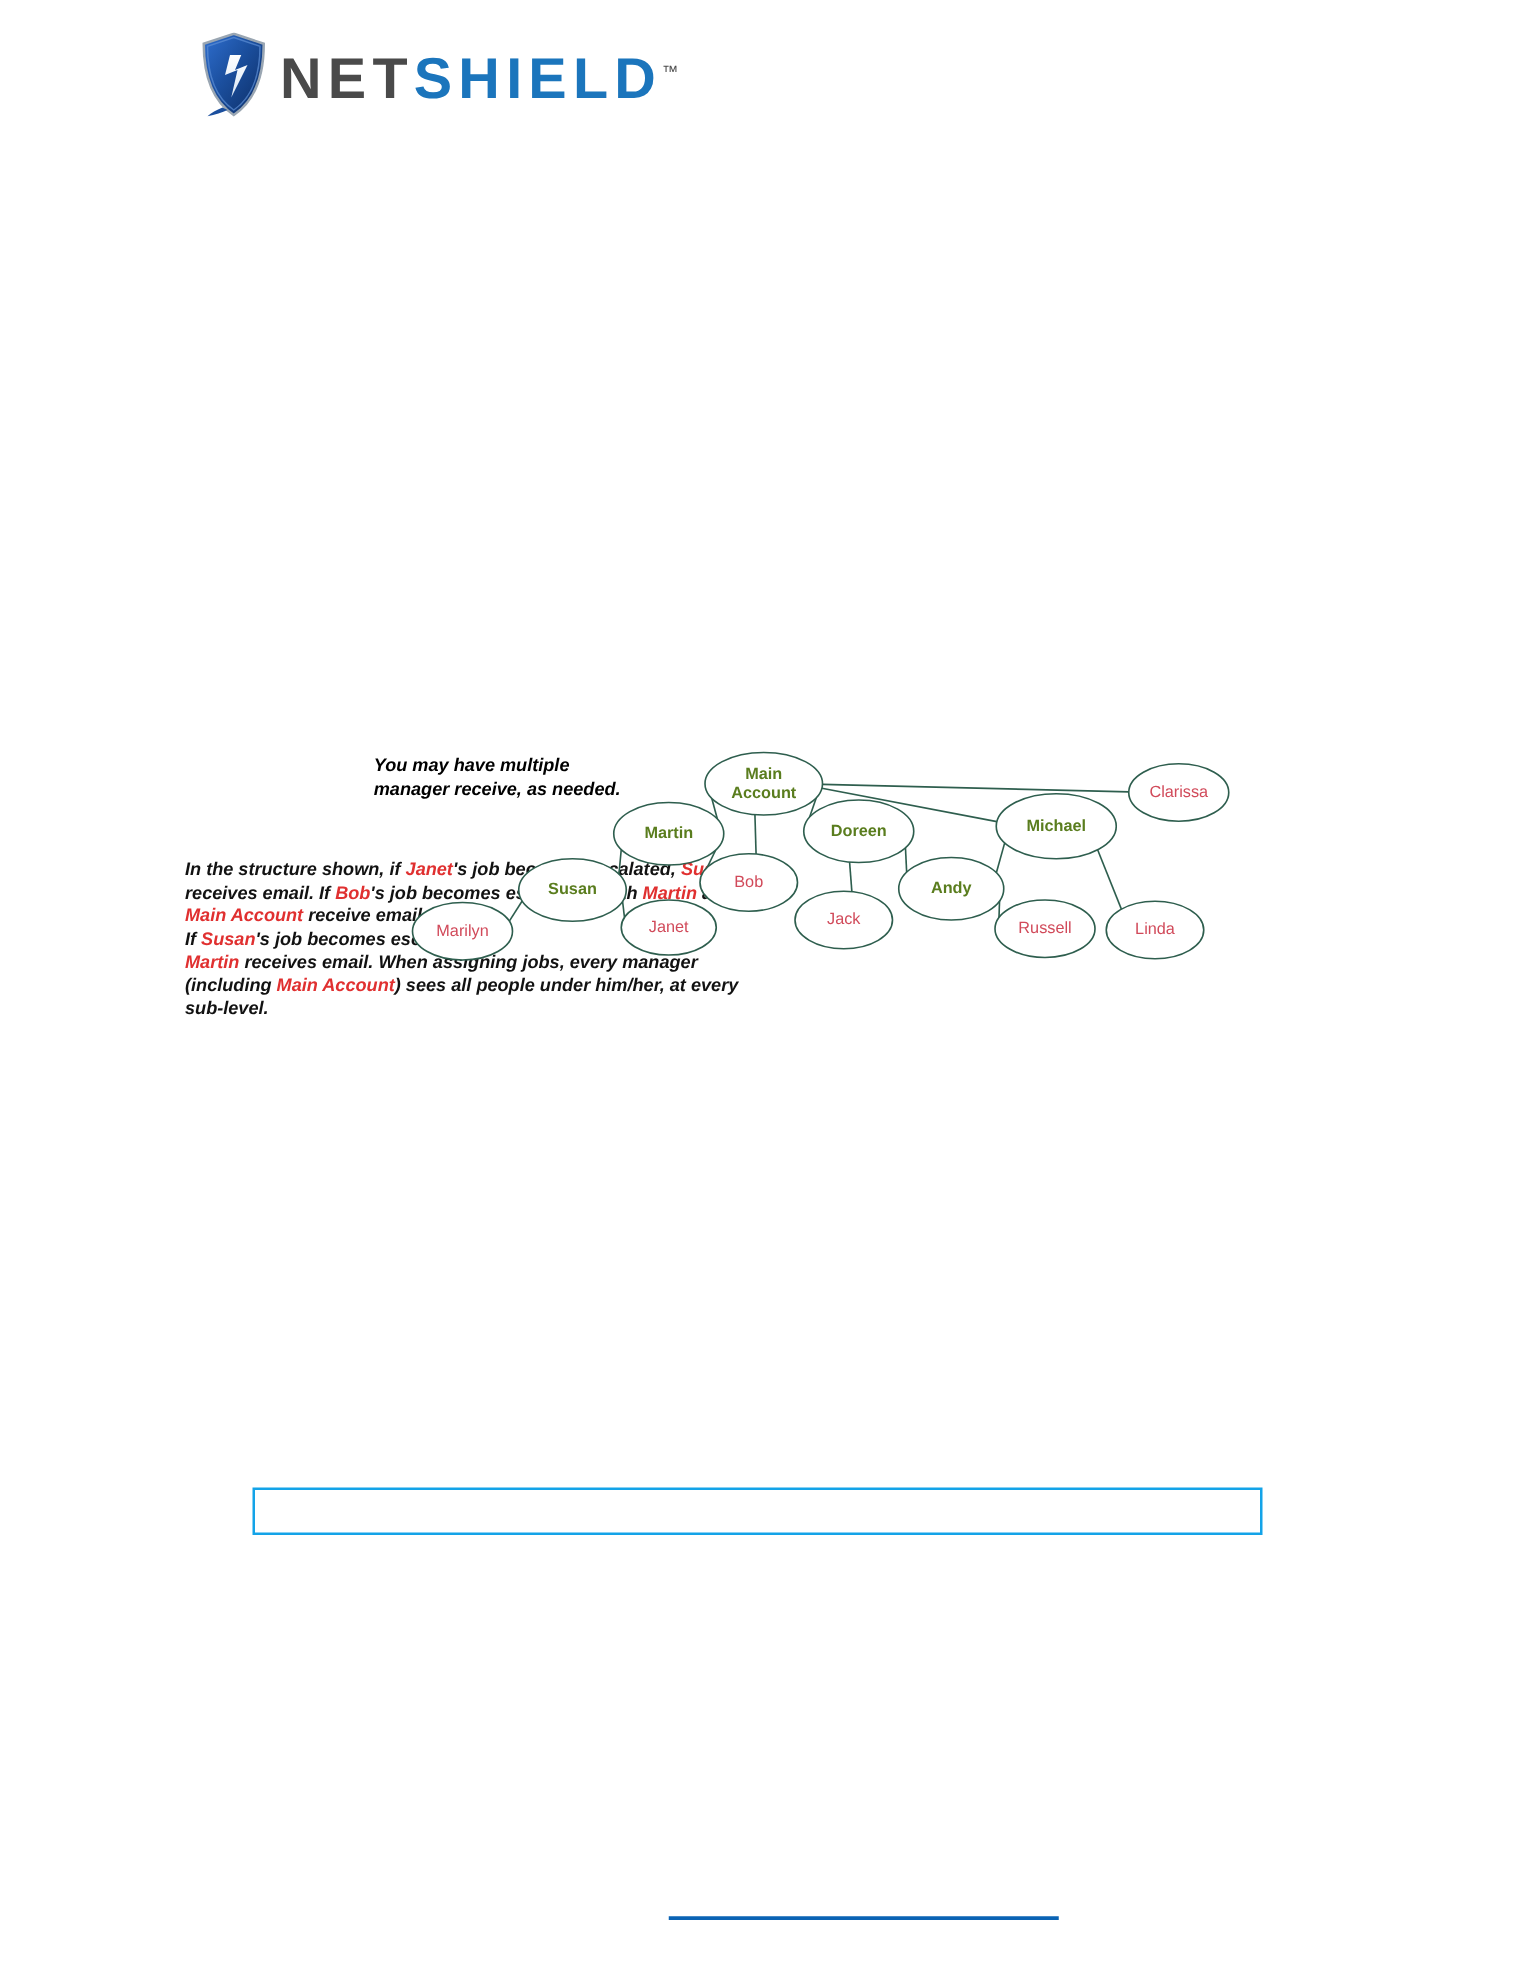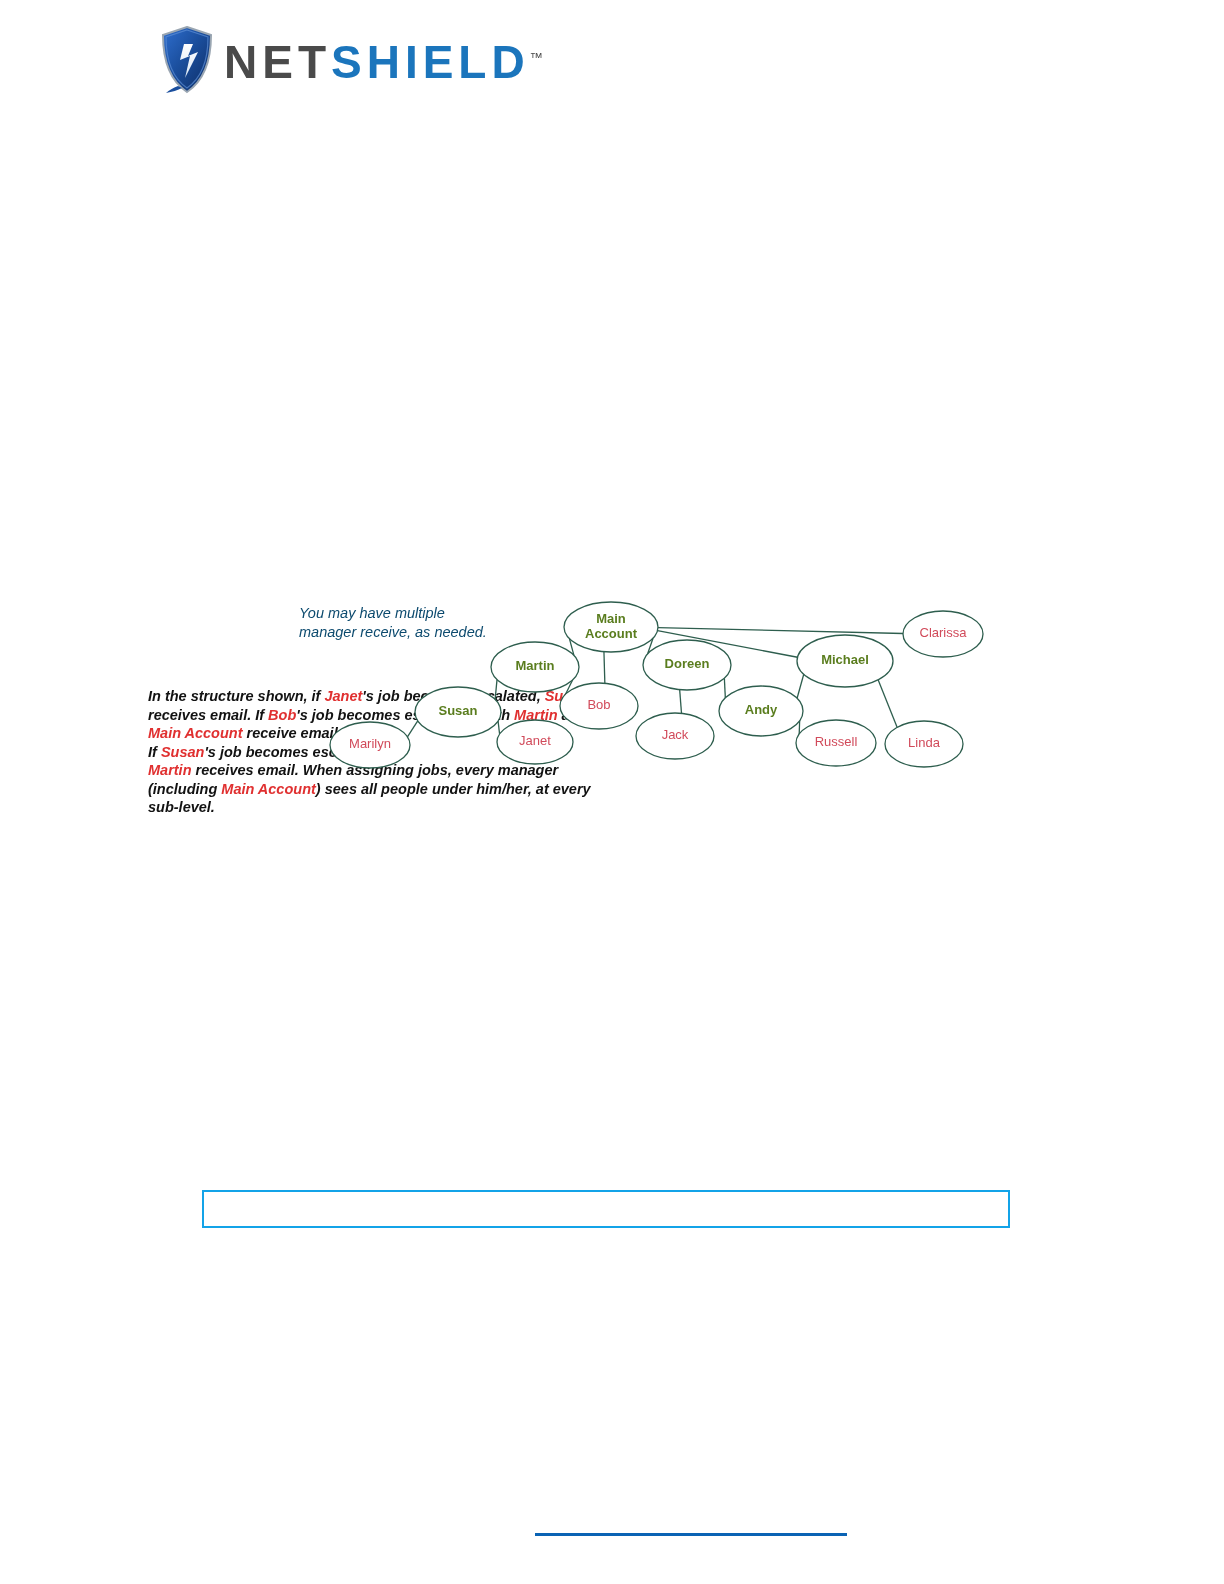--- a/index.html
+++ b/index.html
@@ -81,24 +81,24 @@
     font-size: 13px;
   }
 
   
   .caption-top {
     position: absolute;
     left: 299px;
     top: 604px;
     width: 230px;
     font-size: 14.5px;
-    font-weight: normal;
+    font-weight: bold;
     font-style: italic;
     line-height: 1.28;
-    color: #0c4a6e;
+    color: #000000;
   }
   .caption-body {
     position: absolute;
     left: 148px;
     top: 687px;
     width: 460px;
     font-size: 14.5px;
     font-weight: bold;
     font-style: italic;
     line-height: 1.28;

